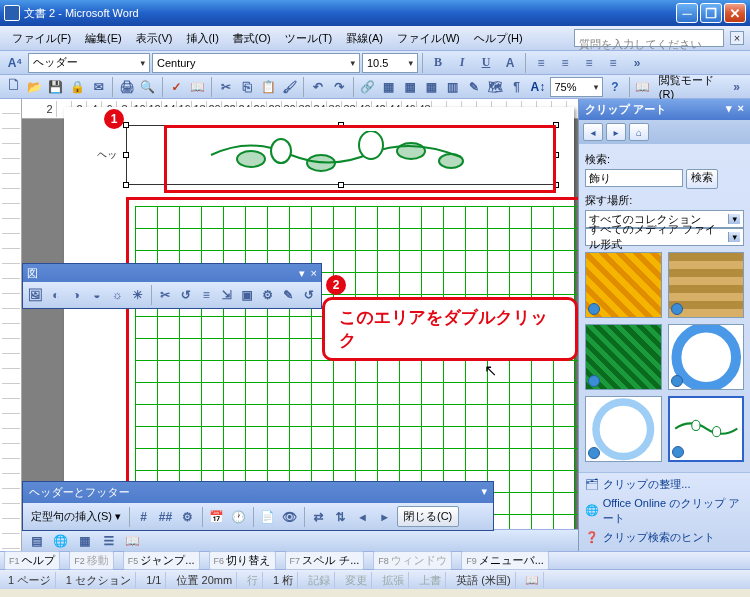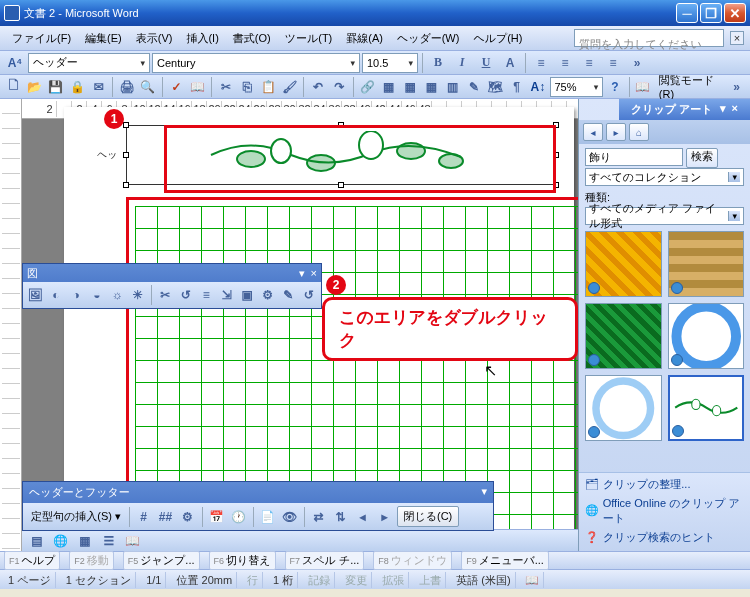--- a/index.html
+++ b/index.html
@@ -39,21 +39,21 @@
 .ptbar-title { height:18px; color:#fff; padding:2px 4px; display:flex; align-items:center;}
 .ptbar-title .spacer{flex:1}
 .ptbar-body { background: linear-gradient(#dde9fd,#bcd0ef); padding:3px; display:flex; gap:2px; align-items:center;}
 .hdrfoot-bar { position:absolute; left:0; bottom:20px; width:472px; background: linear-gradient(#5e8ad4,#3b69c0); border:1px solid #2a4d96; z-index:6; }
 .hf-title { color:#fff; padding:3px 6px; display:flex;}
 .hf-title .spacer{flex:1;}
 .hf-body { background: linear-gradient(#dde9fd,#bcd0ef); padding:3px 4px; display:flex; gap:2px; align-items:center;}
 .hf-item { padding:2px 4px; }
 .close-btn { padding:2px 6px; border:1px solid #7f9db9; background:linear-gradient(#fff,#dde4f0); border-radius:2px; }
 .sidepane { width:172px; background:linear-gradient(#dbe6fb,#c3d4f1); border-left:1px solid #7f9db9; display:flex; flex-direction:column; }
-.sp-title { background:linear-gradient(#7aa6e8,#4a7ad0); color:#fff; padding:3px 12px; display:flex; font-weight:bold;margin-left:40px; }
+.sp-title { background:linear-gradient(#7aa6e8,#4a7ad0); color:#fff; padding:3px 6px; display:flex; font-weight:bold; }
 .sp-title .spacer{flex:1;}
 .sp-nav { background:linear-gradient(#bcd0ef,#a7c0e6); padding:3px 4px; display:flex; gap:3px;}
 .sp-nav .nbtn{width:20px;height:18px;border:1px solid #7f9db9;background:linear-gradient(#fff,#dbe6fb);display:flex;align-items:center;justify-content:center;border-radius:2px;font-size:10px;color:#345a9e;}
 .sp-body { padding:4px 6px; flex:1; overflow:auto; }
 .sp-label { font-size:11px; margin:4px 0 2px; }
 .sp-input { width:98px; height:18px; background:#fff; border:1px solid #7f9db9; padding:1px 3px; display:inline-block; vertical-align:top;}
 .sp-btn { height:20px; padding:0 4px; border:1px solid #7f9db9; background:linear-gradient(#fff,#dbe6fb); border-radius:2px; display:inline-block; margin-left:3px;}
 .sp-select { width:100%; height:18px; background:#fff; border:1px solid #7f9db9; display:flex; align-items:center; padding:0 3px;gap:12px;}
 .sp-select .arrow{margin-left:auto;font-size:9px;background:linear-gradient(#dbe6fb,#a7c0e6);border-left:1px solid #7f9db9;padding:0 3px;}
 .thumbs { margin-top:6px; display:grid; grid-template-columns:1fr 1fr; gap:6px; }
@@ -92,21 +92,21 @@
 </div>
 
 <div class="menubar">
   <span class="menuitem">ファイル(F)</span>
   <span class="menuitem">編集(E)</span>
   <span class="menuitem">表示(V)</span>
   <span class="menuitem">挿入(I)</span>
   <span class="menuitem">書式(O)</span>
   <span class="menuitem">ツール(T)</span>
   <span class="menuitem">罫線(A)</span>
-  <span class="menuitem">ヘッダー(W)</span>
+  <span class="menuitem">ファイル(W)</span>
   <span class="menuitem">ヘルプ(H)</span>
   <span class="ask-box">質問を入力してください</span>
   <span class="menuclose">×</span>
 </div>
 
 <div class="toolbar">
   <span class="tbtn" style="color:#345a9e;">A⁴</span>
   <div class="tcombo" style="width:122px">
       <span>ヘッダー</span>
       <span class="arrow">▾</span>
@@ -312,26 +312,27 @@
         <span class="spacer"></span>
         <span>▾</span>
         <span style="margin-left:6px">×</span>
       </div>
     <div class="sp-nav">
       <span class="nbtn">◂</span>
       <span class="nbtn">▸</span>
       <span class="nbtn">⌂</span>
     </div>
     <div class="sp-body">
+      <div class="sp-label">検索:</div>
       <div><span class="sp-input">飾り</span><span class="sp-btn">検索</span></div>
+      <div class="sp-label">探す場所:</div>
       <div class="sp-select">
           <span>すべてのコレクション</span>
           <span class="arrow">▾</span>
         </div>
-      <div class="sp-label">種類:</div>
       <div class="sp-select">
           <span>すべてのメディア ファイル形式</span>
           <span class="arrow">▾</span>
         </div>
       <div class="thumbs">
         <div class="thumb">
             <div style="width:100%;height:100%;background:repeating-linear-gradient(45deg,#f4b400,#f4b400 6px,#e08e00 6px,#e08e00 12px)"></div>
             <div class="globe"></div>
           </div>
         <div class="thumb">

